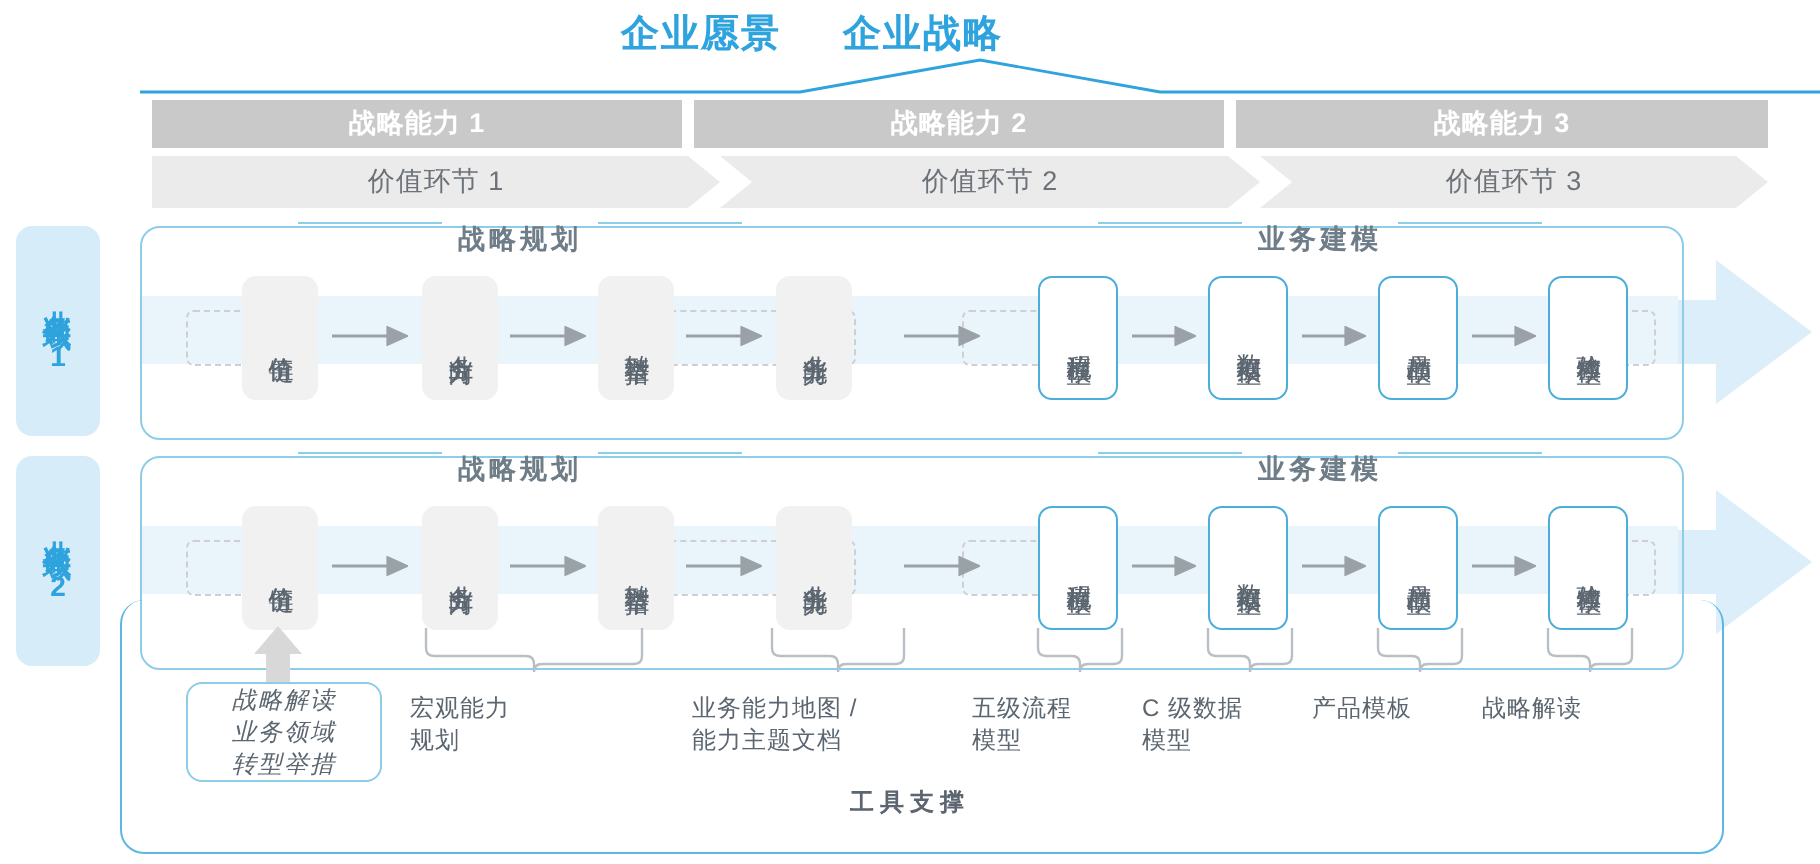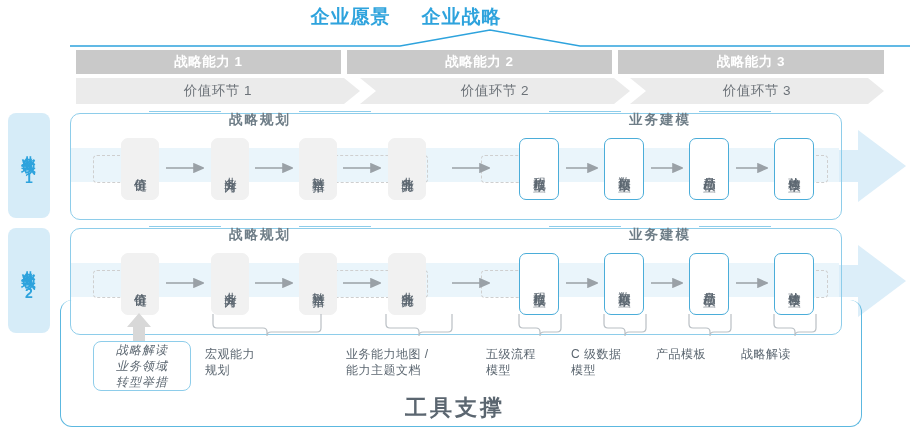--- a/index.html
+++ b/index.html
@@ -97,21 +97,21 @@
     letter-spacing:1px;
   }
 
   
   #support-box{
     left:60px;top:300px;width:800px;height:126px;
     border:1.4px solid #5cb8e0;border-radius:12px;border-top:none;
   }
   #support-title{
     position:absolute;left:0;top:393px;width:910px;text-align:center;
-    font-size:22px;font-weight:bold;color:#5b6670;letter-spacing:3px;
+    font-size:12px;font-weight:bold;color:#5b6670;letter-spacing:3px;
   }
 </style>
 </head>
 <body>
 
 <div id="top-titles" class="abs">
   <span>企业愿景</span>
   <span class="gap"></span>
   <span>企业战略</span>
 </div>

